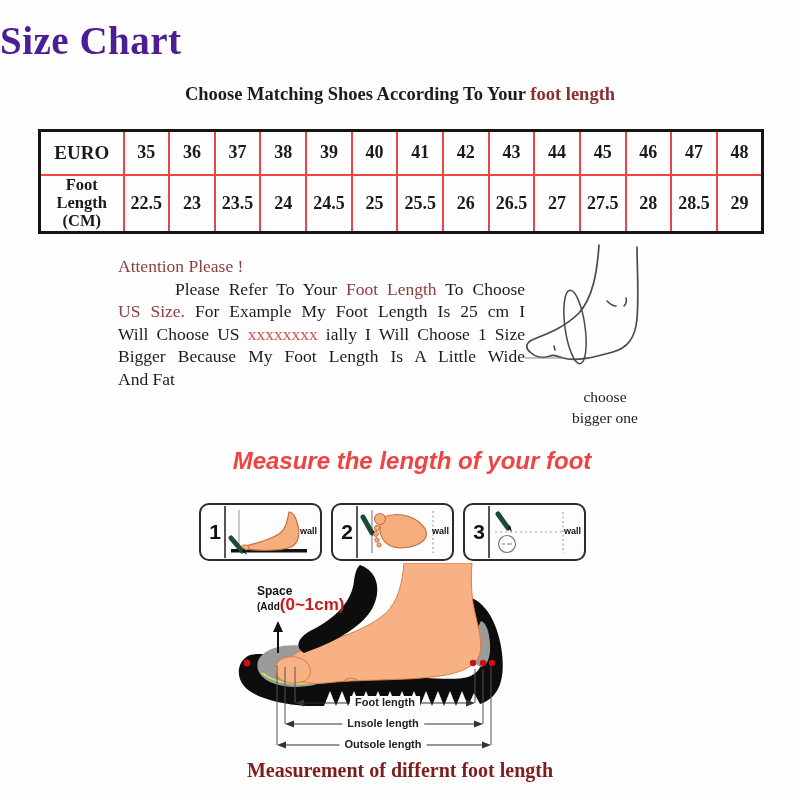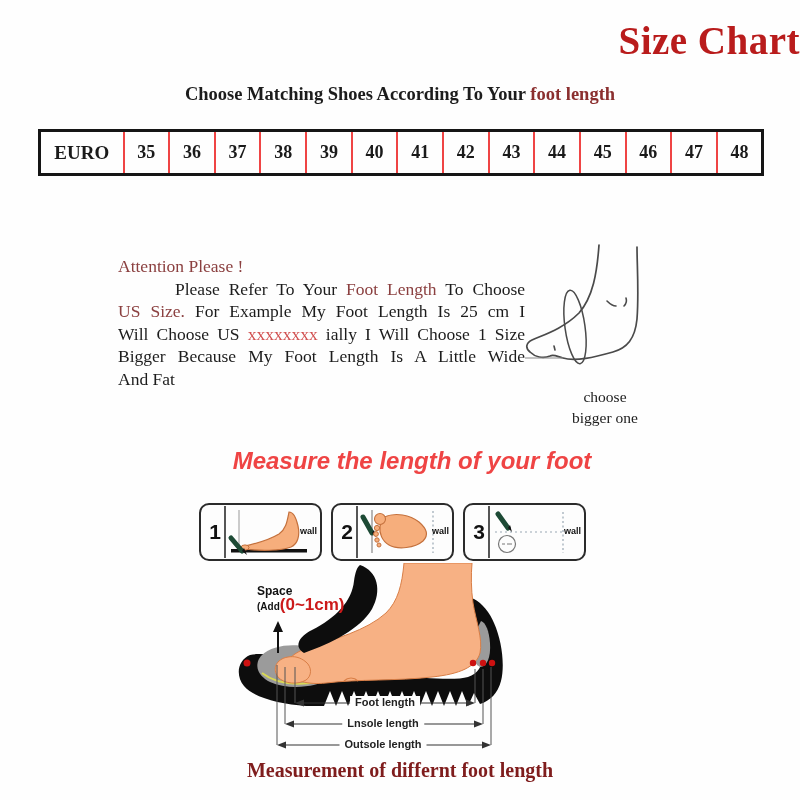--- a/index.html
+++ b/index.html
@@ -1,22 +1,22 @@
 <!DOCTYPE html>
 <html><head>
 <meta charset="utf-8">
 <style>
   html,body{margin:0;padding:0;background:#ffffff;}
   .page{
     position:relative;width:800px;height:800px;background:#fefefe;
     font-family:"Liberation Serif", serif;color:#1a1a1a;overflow:hidden;
   }
   
-  .title{position:absolute;top:18px;left:0;width:100%;text-align:right;
-    font-size:39px;font-weight:bold;color:#b91c1c;letter-spacing:.5px;}
+  .title{position:absolute;top:18px;left:0;width:100%;text-align:left;
+    font-size:39px;font-weight:bold;color:#4c1d95;letter-spacing:.5px;}
   .subtitle{position:absolute;top:84px;left:0;width:100%;text-align:center;
     font-size:18.5px;font-weight:bold;color:#1c1c1c;}
   .subtitle .hl{color:#8b2f2f;}
   
   table.size{position:absolute;left:38px;top:129px;width:726px;
     border-collapse:collapse;border:3px solid #151515;table-layout:fixed;}
   table.size th,table.size td{border:2px solid #ef4444;text-align:center;
     vertical-align:middle;font-weight:bold;padding:0;}
   table.size .r1{height:44px;font-size:18px;}
   table.size .r2{height:58px;font-size:18px;}
@@ -86,20 +86,38 @@
           <td>39</td>
           <td>40</td>
           <td>41</td>
           <td>42</td>
           <td>43</td>
           <td>44</td>
           <td>45</td>
           <td>46</td>
           <td>47</td>
           <td>48</td>
+        </tr>
+    <tr class="r2">
+      <th class="hdr2">Foot Length (CM)</th>
+
+    <td>22.5</td>
+          <td>23</td>
+          <td>23.5</td>
+          <td>24</td>
+          <td>24.5</td>
+          <td>25</td>
+          <td>25.5</td>
+          <td>26</td>
+          <td>26.5</td>
+          <td>27</td>
+          <td>27.5</td>
+          <td>28</td>
+          <td>28.5</td>
+          <td>29</td>
         </tr>
   </tbody>
     </table>
 
   <div class="attention">
     <div class="line first maroon">Attention Please !</div>
     <div class="line l2"><span>Please Refer To Your </span><span class="maroon">Foot Length</span><span> To Choose</span></div>
     <div class="line"><span class="maroon">US Size.</span><span> For Example My Foot Length Is 25 cm I</span></div>
     <div class="line"><span>Will Choose US </span><span class="censored">xxxxxxxx</span><span> ially I Will Choose 1 Size</span></div>
     <div class="line">Bigger Because My Foot Length Is A Little Wide</div>

